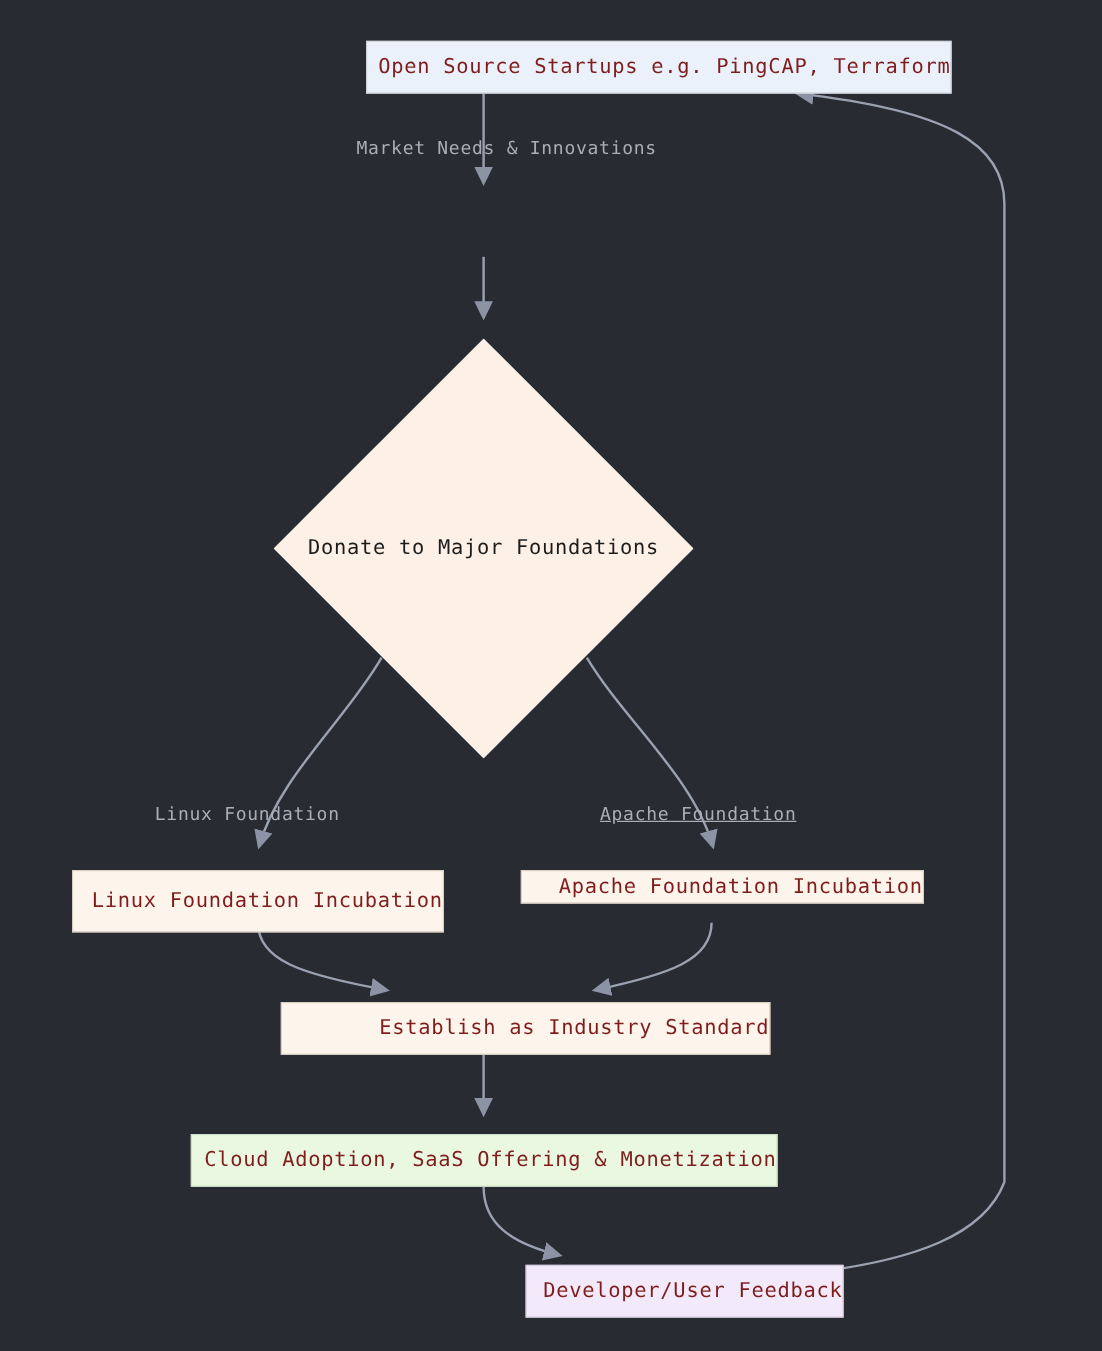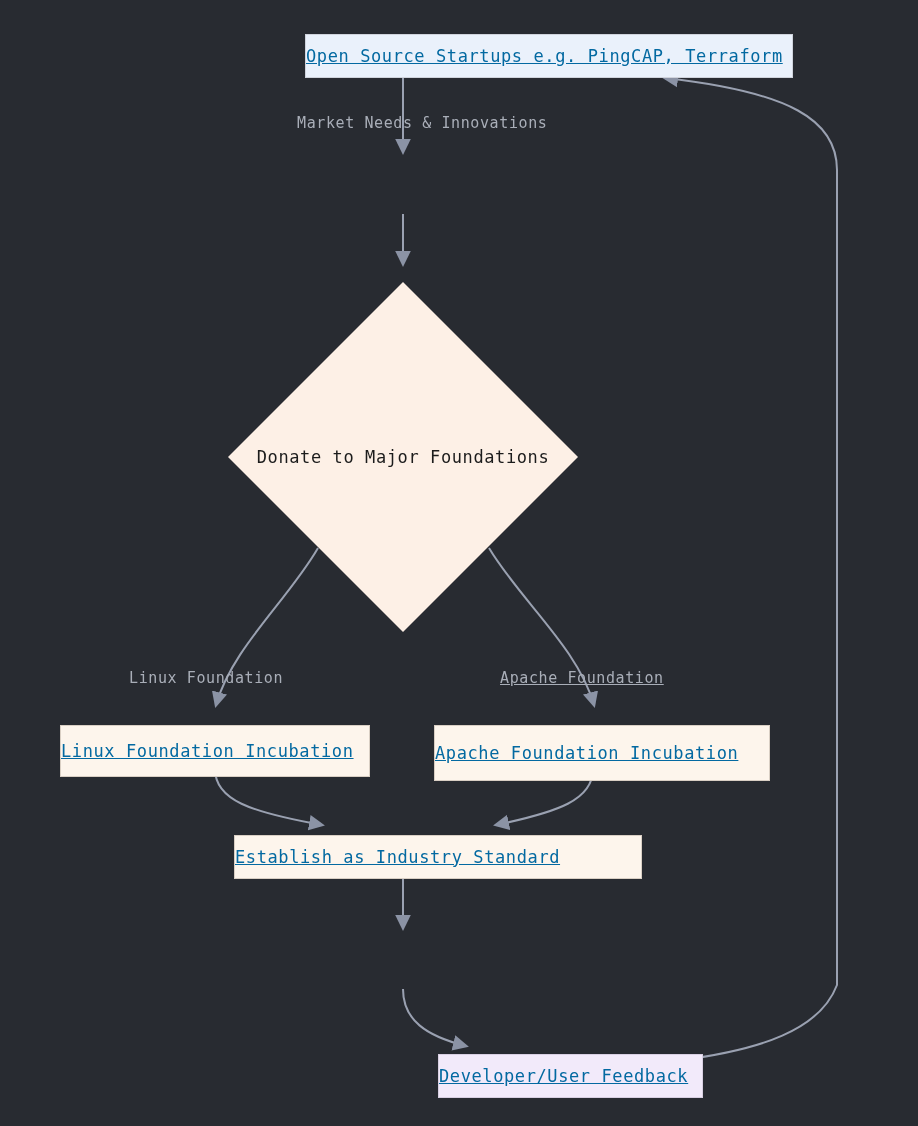--- a/index.html
+++ b/index.html
@@ -25,27 +25,26 @@
     top: 0;
     width: 918px;
     height: 1126px;
     pointer-events: none;
   }
   .node {
     position: absolute;
     box-sizing: border-box;
     display: flex;
     align-items: center;
-    justify-content: flex-start;
-    color: #0369a1;
+    justify-content: flex-end;
+    color: #7f1d1d;
     font-size: 17px;
     letter-spacing: 0.6px;
     white-space: nowrap;
     line-height: 1;
-    text-decoration: underline;
   }
   .node.rect {
     border: 1px solid #cfd3dc;
   }
   .node.rounded {
     border-radius: 7px;
     border: 1px solid #e2e6ee;
   }
   .diamond-wrap {
     position: absolute;
@@ -136,26 +135,29 @@
   </div>
 
   <div class="edge-label" style="left:500px; top:671px;text-decoration:underline;">
     <span>Apache Foundation</span>
   </div>
 
   <div class="node rect" style="left:60px; top:725px; width:310px; height:52px; background:#fdf5ec; border-color:#d9cfc4;">
     <span>Linux Foundation Incubation</span>
   </div>
 
-  <div class="node rect" style="left:434px; top:725px; width:336px; height:56px; background:#fdf5ec; border-color:#d9cfc4;">
+  <div class="node rect" style="left:434px; top:725px; width:336px; height:28px; background:#fdf5ec; border-color:#d9cfc4;">
     <span>Apache Foundation Incubation</span>
   </div>
 
   <div class="node rect" style="left:234px; top:835px; width:408px; height:44px; background:#fdf5ec; border-color:#d9cfc4;">
     <span>Establish as Industry Standard</span>
   </div>
 
+  <div class="node rect" style="left:159px; top:945px; width:489px; height:44px; background:#eaf8e2; border-color:#cddfc4;">
+    <span>Cloud Adoption, SaaS Offering &amp; Monetization</span>
+  </div>
 
   <div class="node rect" style="left:416px; top:1054px; width:265px; height:44px; background:#f2eafa; border-color:#d8cfe2;margin-left:22px;">
     <span>Developer/User Feedback</span>
   </div>
 
 </div>
 
 </body></html>

